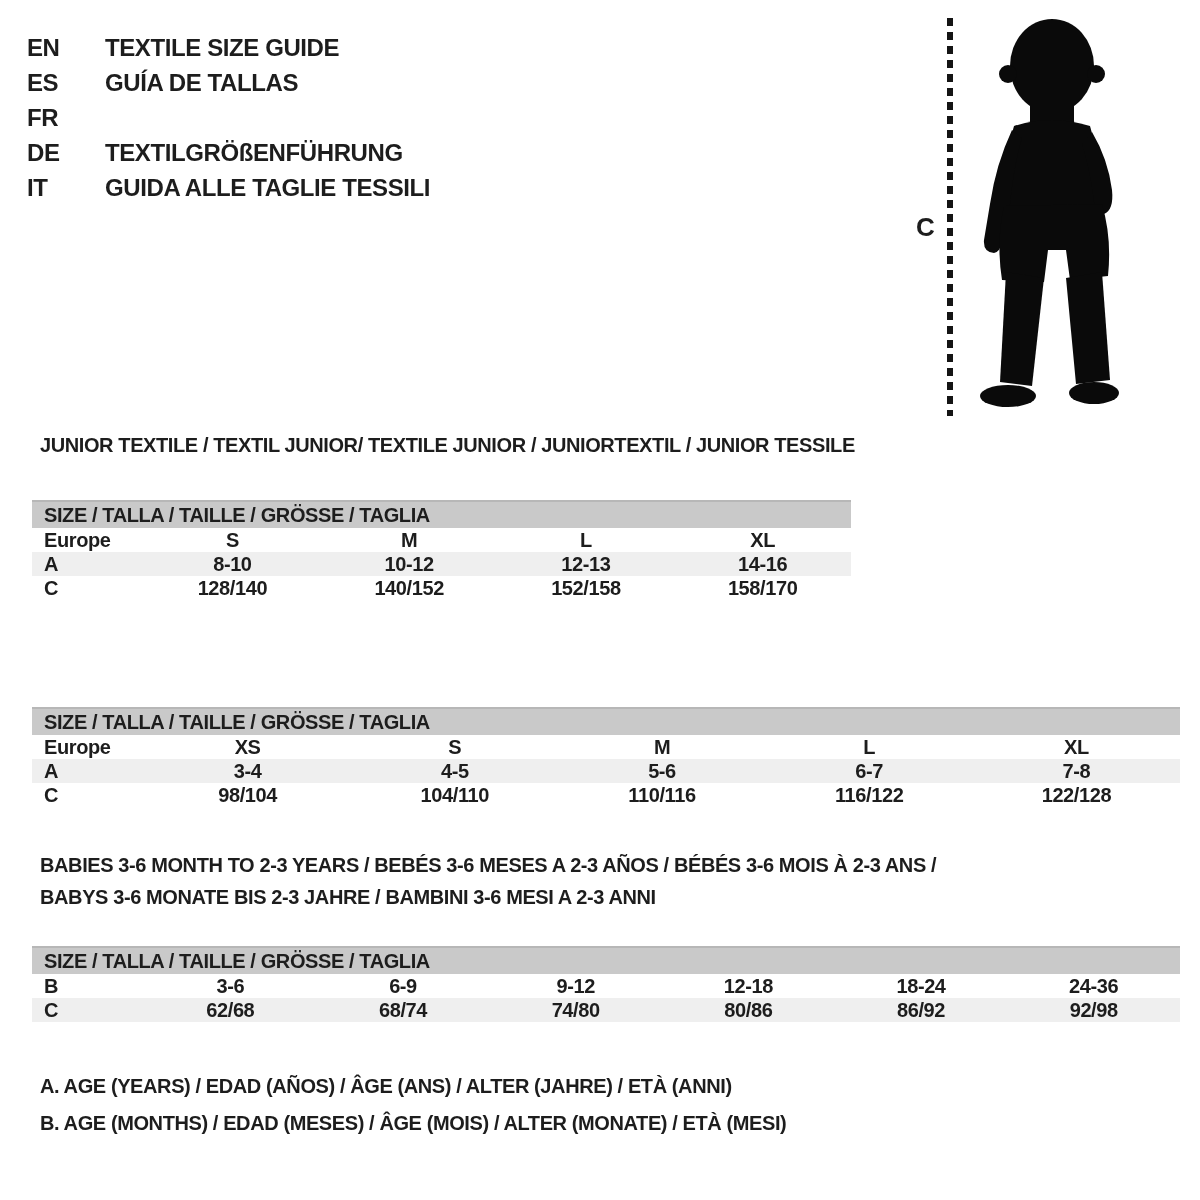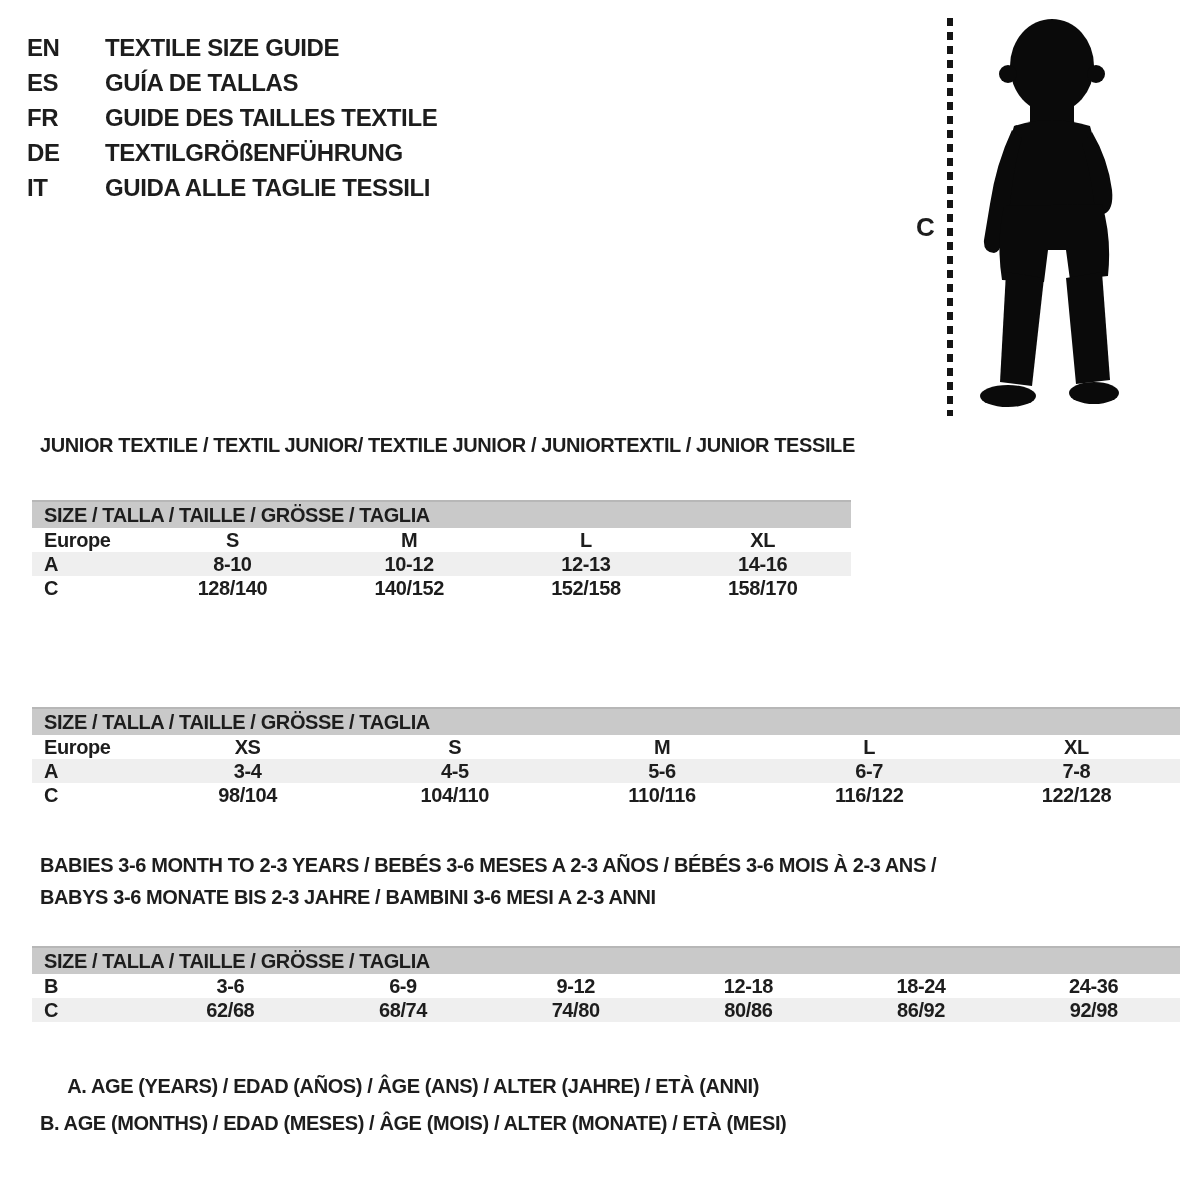--- a/index.html
+++ b/index.html
@@ -45,39 +45,38 @@
     display: flex; align-items: center; padding-left: 12px; box-sizing: border-box;
     font-size: 20px;
     margin-top: 16px;
   }
   .t-row { display: flex; height: 24px; align-items: center; font-size: 20px; }
   .t-row.light { background: #efefef; }
   .t-label { width: 112px; padding-left: 12px; box-sizing: border-box; text-align: left; }
   .t-cell { flex: 1; text-align: center; }
 
   
-  .legend { position: absolute; left: 40px; top: 1068px; font-size: 20px; line-height: 37px; text-align: center; }
+  .legend { position: absolute; left: 40px; top: 1068px; font-size: 20px; line-height: 37px; }
 </style>
 </head>
 <body>
 
 <div class="page">
 
   <div class="lang-block">
     <div class="lang-row">
       <span class="lang-code">EN</span>
       <span class="lang-title">TEXTILE SIZE GUIDE</span>
     </div>
     <div class="lang-row">
       <span class="lang-code">ES</span>
       <span class="lang-title">GUÍA DE TALLAS</span>
     </div>
     <div class="lang-row">
       <span class="lang-code">FR</span>
-      <span class="lang-title">GUIDE DES TAILLES TEXTILE</span>
     </div>
     <div class="lang-row">
       <span class="lang-code">DE</span>
       <span class="lang-title">TEXTILGRÖßENFÜHRUNG</span>
     </div>
     <div class="lang-row">
       <span class="lang-code">IT</span>
       <span class="lang-title">GUIDA ALLE TAGLIE TESSILI</span>
     </div>
   </div>

